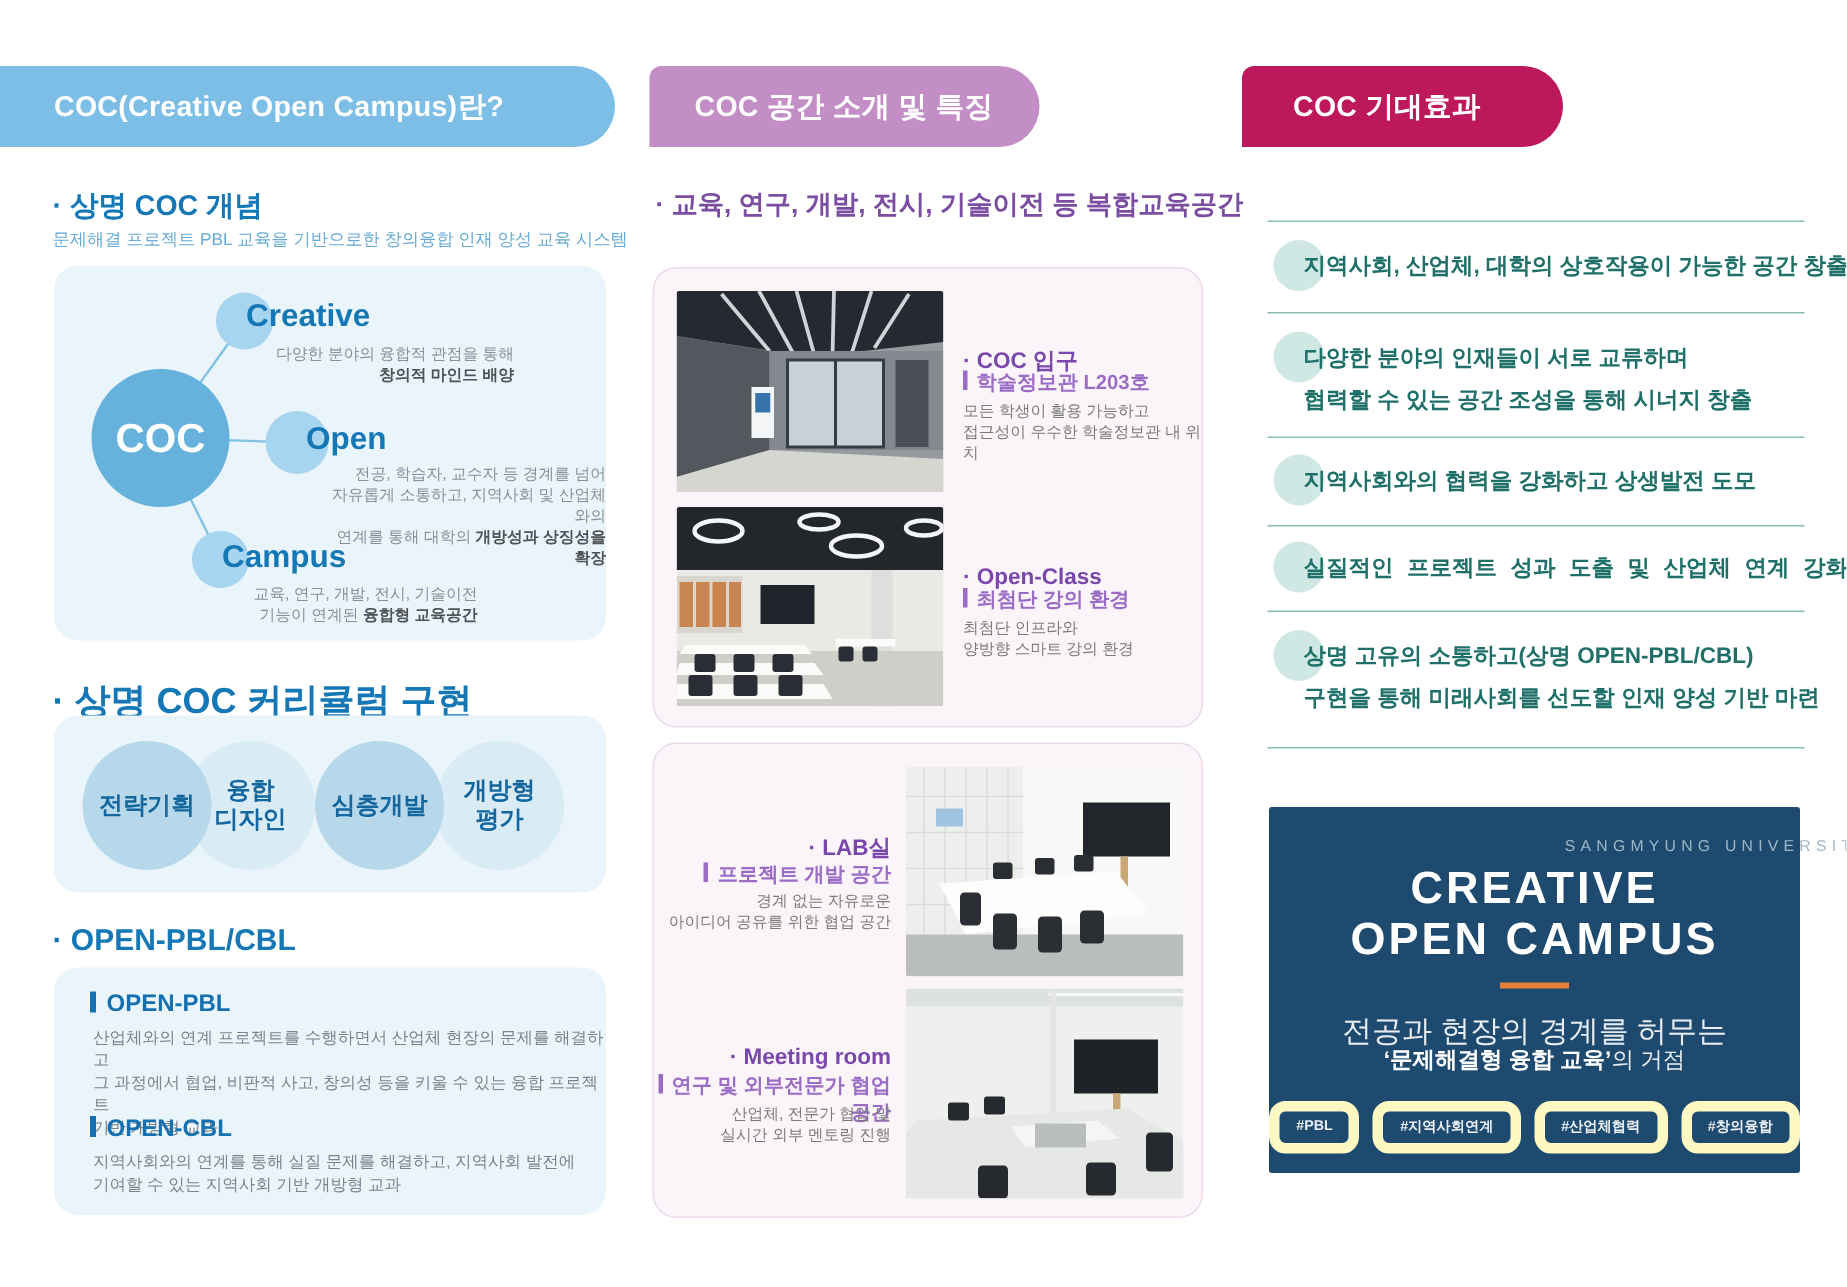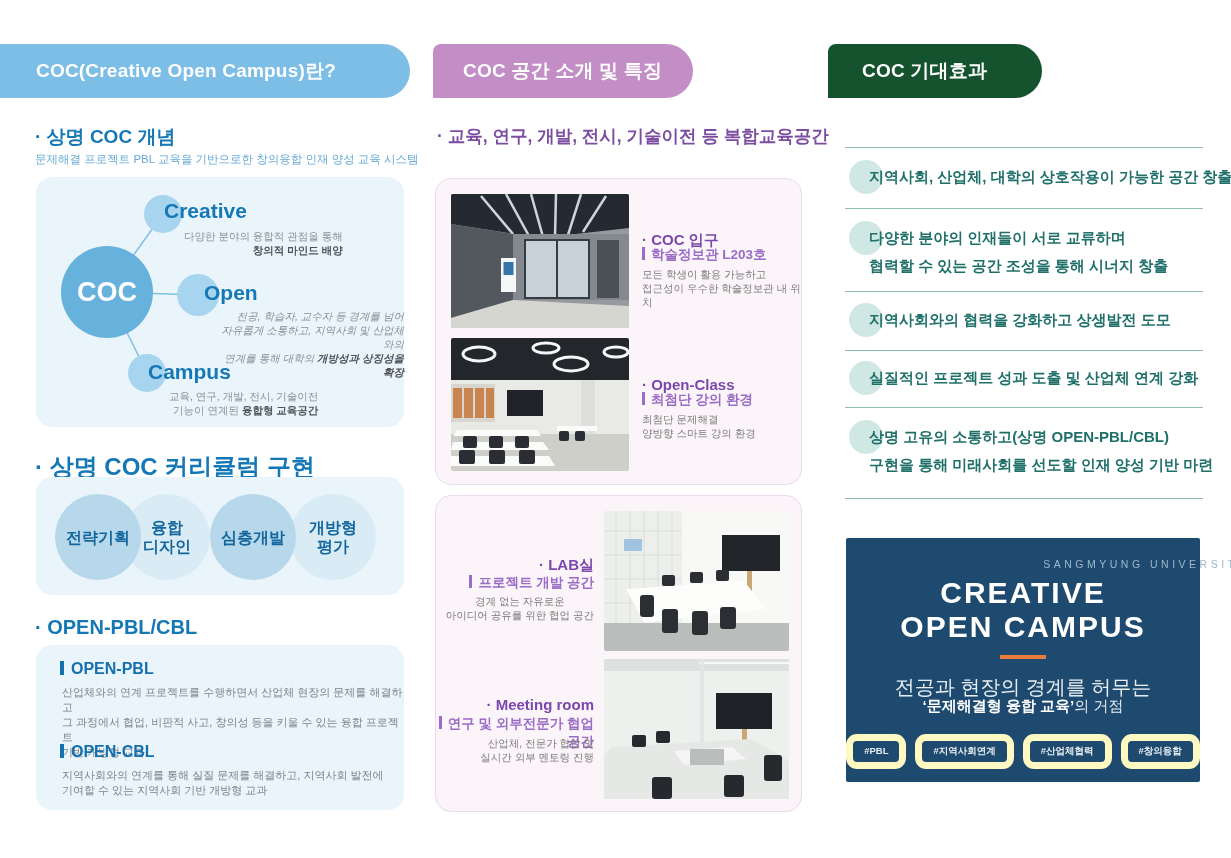--- a/index.html
+++ b/index.html
@@ -4,21 +4,21 @@
 <style>
   html,body{margin:0;padding:0;background:#ffffff;}
   #canvas{position:relative;width:1231px;height:858px;background:#ffffff;overflow:hidden;
           font-family:"Liberation Sans","DejaVu Sans",sans-serif;}
   .abs{position:absolute;}
   
   .pill{position:absolute;top:44px;height:54px;display:flex;align-items:center;
         color:#fff;font-weight:800;font-size:19px;letter-spacing:0.2px;}
   .pill-blue{left:0;width:374px;background:#7CBEE6;border-radius:0 27px 27px 0;padding-left:36px;}
   .pill-purple{left:433px;width:230px;background:#C28EC5;border-radius:8px 27px 27px 0;padding-left:30px;}
-  .pill-teal{left:828px;width:180px;background:#14532d;border-radius:8px 27px 27px 0;padding-left:34px;}
+  .pill-teal{left:828px;width:180px;background:#be185d;border-radius:8px 27px 27px 0;padding-left:34px;}
   
   .sec-title{position:absolute;font-weight:800;color:#1578B6;}
   .box{position:absolute;background:#EAF4FB;border-radius:16px;}
   .node-circle{position:absolute;border-radius:50%;background:#A7D4EE;}
   .big-circle{position:absolute;border-radius:50%;background:#66B2DD;display:flex;align-items:center;
               justify-content:center;color:#fff;font-weight:800;font-size:27px;z-index:2;}
   .node-label{position:absolute;font-weight:800;color:#1578B6;font-size:21px;z-index:3;}
   .node-desc{position:absolute;font-size:10.5px;line-height:14px;color:#8b9094;z-index:3;text-align:right;}
   .node-desc b{color:#4d5357;font-weight:700;}
   .curr-circle{position:absolute;width:86px;height:86px;border-radius:50%;display:flex;flex-direction:column;
@@ -78,21 +78,21 @@
     <div class="node-circle" style="left:141px;top:97px;width:42px;height:42px;"></div>
     <div class="node-circle" style="left:92px;top:177px;width:38px;height:38px;"></div>
 
     <div class="node-label" style="left:128px;top:22px;">Creative</div>
     <div class="node-desc" style="left:148px;top:52px;">
       <div>다양한 분야의 융합적 관점을 통해</div>
       <div><b>창의적 마인드 배양</b></div>
     </div>
 
     <div class="node-label" style="left:168px;top:104px;">Open</div>
-    <div class="node-desc" style="left:180px;top:132px;font-style:italic;">
+    <div class="node-desc" style="left:180px;top:132px;">
       <div>전공, 학습자, 교수자 등 경계를 넘어</div>
       <div>자유롭게 소통하고, 지역사회 및 산업체와의</div>
       <div><span>연계를 통해 대학의 </span><b>개방성과 상징성을 확장</b></div>
     </div>
 
     <div class="node-label" style="left:112px;top:183px;">Campus</div>
     <div class="node-desc" style="left:133px;top:212px;">
       <div>교육, 연구, 개발, 전시, 기술이전</div>
       <div><span>기능이 연계된 </span><b>융합형 교육공간</b></div>
     </div>
@@ -215,21 +215,21 @@
           <rect x="108" y="93" width="10" height="10" rx="2"></rect>
             <rect x="124" y="93" width="10" height="10" rx="2"></rect>
         </g>
       </svg>
     </div>
     <div class="ptitle" style="left:206px;top:197px;">· Open-Class</div>
     <div class="psub" style="left:206px;top:212px;">
       <span class="bar-purple"></span><span>최첨단 강의 환경</span>
     </div>
     <div class="pdesc" style="left:206px;top:233px;">
-      <div>최첨단 문제해결</div>
+      <div>최첨단 인프라와</div>
       <div>양방향 스마트 강의 환경</div>
     </div>
   </div>
 
   <div class="pcard" style="left:435px;top:495px;width:365px;height:315px;">
     <div class="photo" style="left:168px;top:15px;width:185px;height:140px;">
       <svg width="185" height="140" viewBox="0 0 185 140">
         <rect width="185" height="140" fill="#f3f4f2"></rect>
         <rect width="78" height="112" fill="#edefec"></rect>
         <g stroke="#d9ddd8" stroke-width="1">
@@ -257,21 +257,21 @@
           <rect x="58" y="98" width="16" height="24" rx="3"></rect>
             <rect x="88" y="100" width="16" height="24" rx="3"></rect>
             <rect x="116" y="96" width="16" height="22" rx="3"></rect>
         </g>
       </svg>
     </div>
     <div class="ptitle ralign" style="right:207px;top:60px;">· LAB실</div>
     <div class="psub ralign" style="right:207px;top:78px;">
       <span class="bar-purple"></span><span>프로젝트 개발 공간</span>
     </div>
-    <div class="pdesc ralign" style="right:207px;top:98px;text-align:center;">
+    <div class="pdesc ralign" style="right:207px;top:98px;">
       <div>경계 없는 자유로운</div>
       <div>아이디어 공유를 위한 협업 공간</div>
     </div>
 
     <div class="photo" style="left:168px;top:163px;width:185px;height:140px;">
       <svg width="185" height="140" viewBox="0 0 185 140">
         <rect width="185" height="140" fill="#eef0ee"></rect>
         <rect width="185" height="12" fill="#dde1e0"></rect>
         <line x1="95" y1="4" x2="185" y2="4" stroke="#f8fafa" stroke-width="2"></line>
         <rect x="96" y="0" width="4" height="112" fill="#e3e6e4"></rect>
@@ -315,21 +315,21 @@
   <div class="efx-line" style="top:168px;">지역사회, 산업체, 대학의 상호작용이 가능한 공간 창출</div>
 
   <div class="efx-circle" style="top:221px;"></div>
   <div class="efx-line" style="top:229px;">다양한 분야의 인재들이 서로 교류하며</div>
   <div class="efx-line" style="top:257px;">협력할 수 있는 공간 조성을 통해 시너지 창출</div>
 
   <div class="efx-circle" style="top:303px;"></div>
   <div class="efx-line" style="top:311px;">지역사회와의 협력을 강화하고 상생발전 도모</div>
 
   <div class="efx-circle" style="top:361px;"></div>
-  <div class="efx-line" style="top:369px;">실질적인 프로젝트 성과 도출 및 산업체 연계 강화</div>
+  <div class="efx-line" style="top:369px;font-family:Liberation Mono, monospace;">실질적인 프로젝트 성과 도출 및 산업체 연계 강화</div>
 
   <div class="efx-circle" style="top:420px;"></div>
   <div class="efx-line" style="top:428px;">상명 고유의 소통하고(상명 OPEN-PBL/CBL)</div>
   <div class="efx-line" style="top:456px;">구현을 통해 미래사회를 선도할 인재 양성 기반 마련</div>
 
   <div class="banner">
     <div class="b-univ">SANGMYUNG UNIVERSITY</div>
     <div class="b-title" style="top:38px;">CREATIVE</div>
     <div class="b-title" style="top:72px;">OPEN CAMPUS</div>
     <div class="b-rule"></div>

